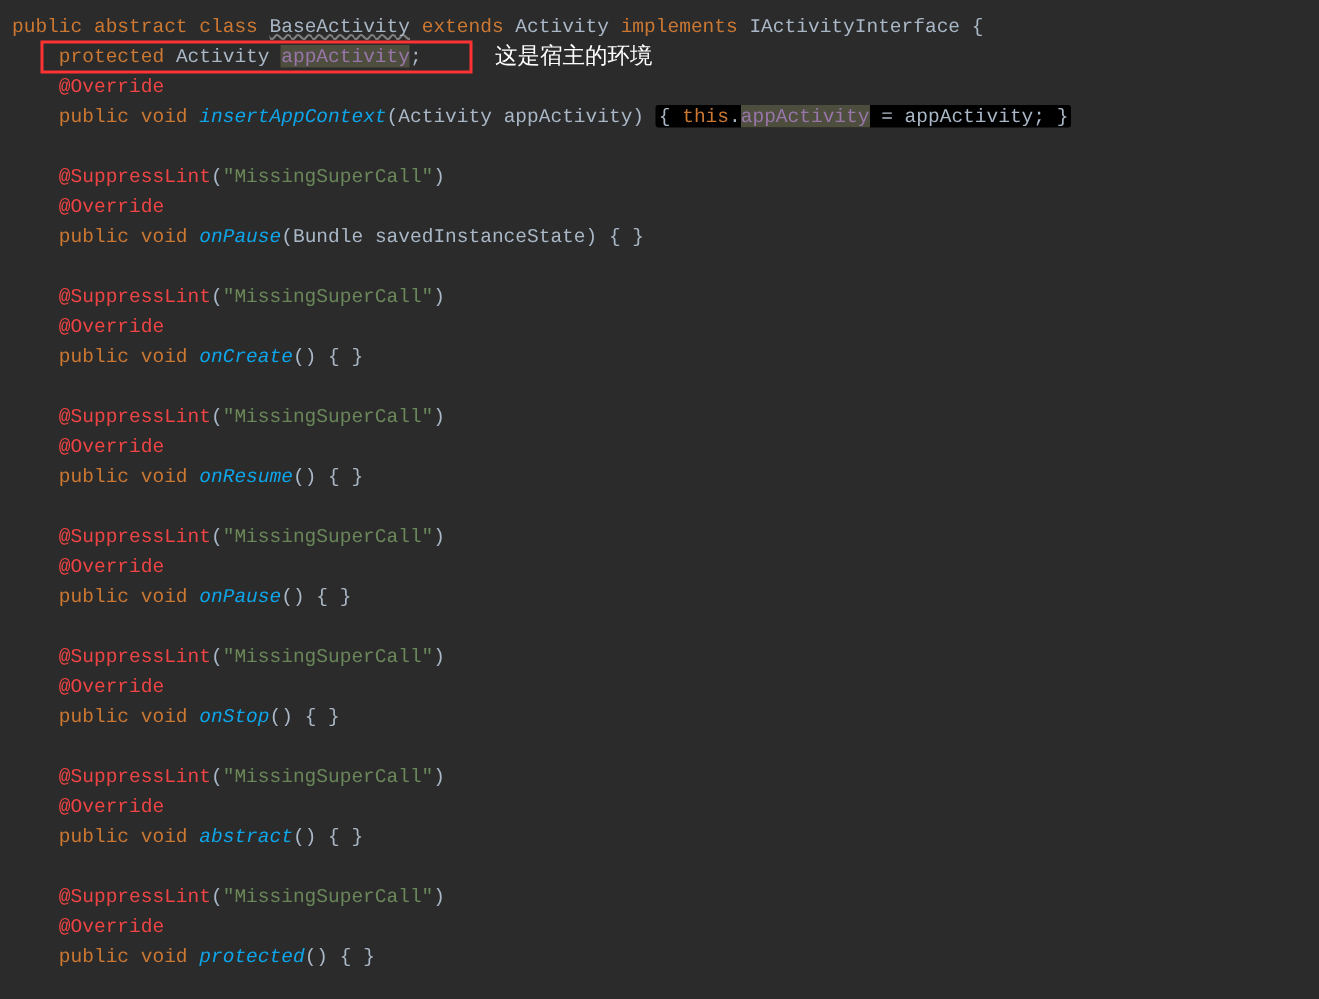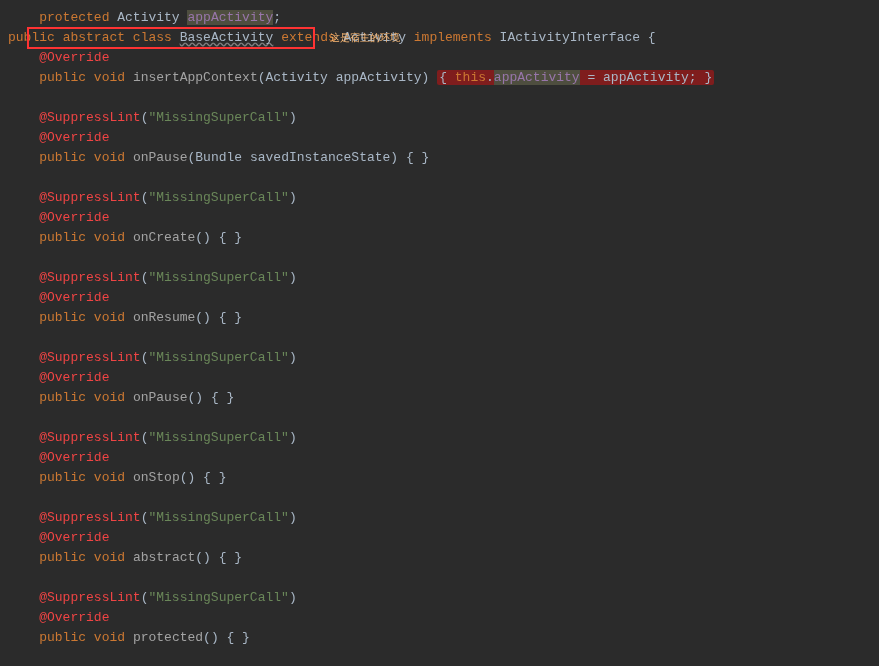--- a/index.html
+++ b/index.html
@@ -19,64 +19,64 @@
     }
     .editor {
       padding: 8px 0 8px 8px;
       position: relative;
     }
     .line {
       white-space: pre;
       height: 20px;
     }
     .kw { color: #cc7832; }
-    .method { color: #a3a3a3; }
+    .method { color: #0ea5e9; font-style: italic; }
     .annotation { color: #ef4444; }
     .string { color: #6a8759; }
     .this-kw { color: #cc7832; }
     .field { color: #9876aa; }
     .param { color: #a9b7c6; }
     .brace { color: #a9b7c6; }
     .classname { color: #a9b7c6; }
     .red-box {
       border: 2px solid #ff3333;
       position: absolute;
       pointer-events: none;
     }
     .annotation-text {
-      color: #fdba74;
+      color: #ffffff;
       position: absolute;
-      font-size: 10px;
+      font-size: 15px;
       font-family: sans-serif;
     }
     .block-end-bg {
-      background: #7f1d1d;
+      background: #000000;
       border-radius: 2px;
       padding: 0 2px;
     }
     .underline-wavy {
       text-decoration: underline wavy #808080;
       text-decoration-skip-ink: none;
     }
     .highlighted {
       background: #4e4e3f;
     }
     .plain { color: #a9b7c6; }
   </style>
 </head>
 <body>
 
 <div class="editor">
 
 <div class="red-box" style="top:27px; left:27px; width:288px; height:22px;"></div>
 <div class="annotation-text" style="top:28px; left:330px;">这是宿主的环境</div>
 
+<div class="line"><span class="kw">public</span> <span class="kw">abstract</span> <span class="kw">class</span> <span class="classname underline-wavy">BaseActivity</span> <span class="kw">extends</span> <span class="classname">Activity</span> <span class="kw">implements</span> <span class="classname">IActivityInterface</span><span class="brace"> {</span></div>
+
 <div class="line">    <span class="kw">protected</span> <span class="classname">Activity</span> <span class="field highlighted">appActivity</span><span class="plain">;</span></div>
-
-<div class="line"><span class="kw">public</span> <span class="kw">abstract</span> <span class="kw">class</span> <span class="classname underline-wavy">BaseActivity</span> <span class="kw">extends</span> <span class="classname">Activity</span> <span class="kw">implements</span> <span class="classname">IActivityInterface</span><span class="brace"> {</span></div>
 
 <div class="line">    <span class="annotation">@Override</span></div>
 
 <div class="line">    <span class="kw">public</span> <span class="kw">void</span> <span class="method">insertAppContext</span><span class="plain">(</span><span class="classname">Activity</span> <span class="param">appActivity</span><span class="plain">) </span><span class="block-end-bg"><span class="brace">{ </span><span class="this-kw">this</span><span class="plain">.</span><span class="field highlighted">appActivity</span><span class="plain"> = appActivity; </span><span class="brace">}</span></span></div>
 
 <div class="line"></div>
 
 <div class="line">    <span class="annotation">@SuppressLint</span><span class="plain">(</span><span class="string">"MissingSuperCall"</span><span class="plain">)</span></div>
 <div class="line">    <span class="annotation">@Override</span></div>
 <div class="line">    <span class="kw">public</span> <span class="kw">void</span> <span class="method">onPause</span><span class="plain">(</span><span class="classname">Bundle</span> <span class="param">savedInstanceState</span><span class="brace">) { }</span></div>

